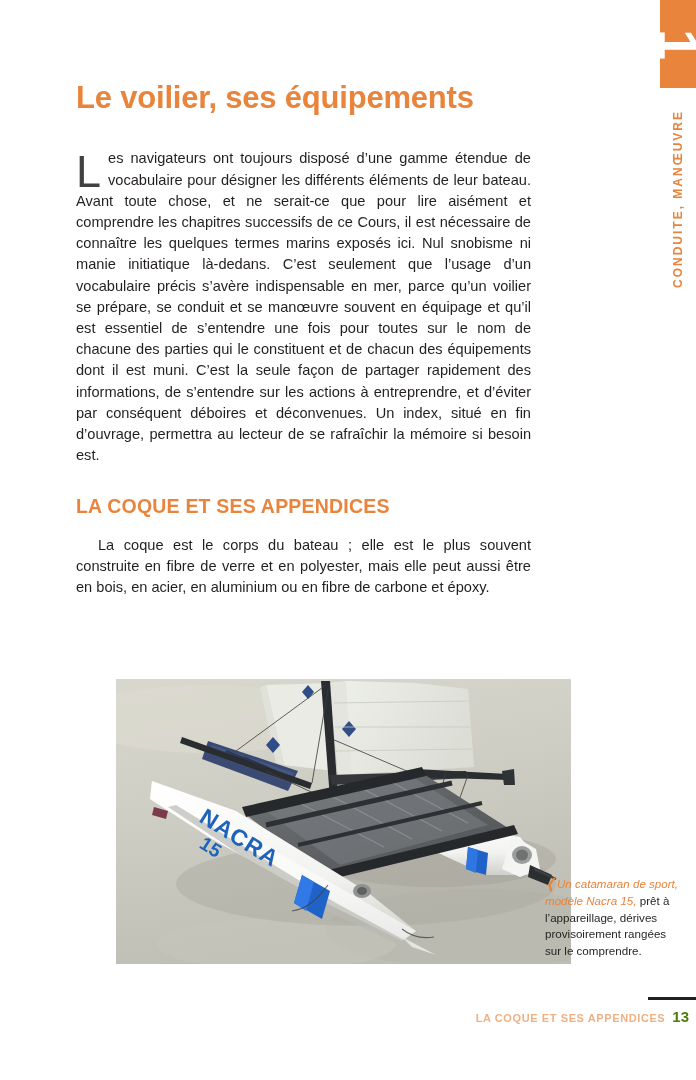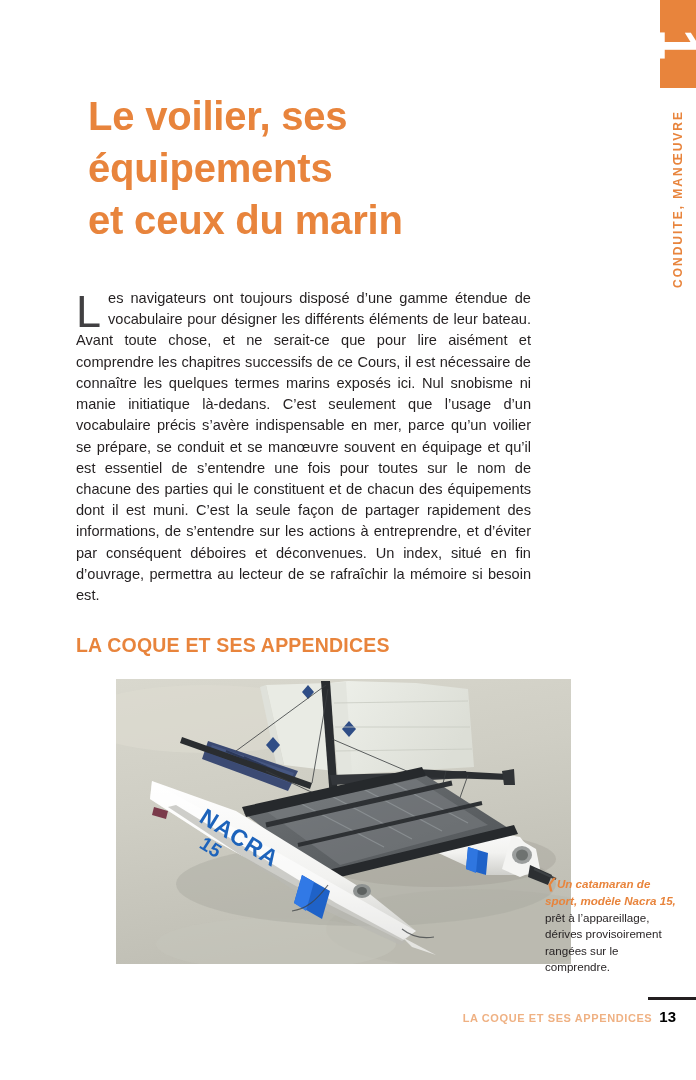--- a/index.html
+++ b/index.html
@@ -65,25 +65,25 @@
 
   
   #content {
     position: absolute;
     left: 76px;
     top: 0;
     width: 455px;
   }
 
   #page-title {
-    margin: 12px;
+    margin: 0;
     padding-top: 78px;
     font-family: "Liberation Sans Narrow", "Liberation Sans", sans-serif;
     font-weight: bold;
-    font-size: 40px;
+    font-size: 31px;
     line-height: 1.30;
     color: #e8843c;
     letter-spacing: -0.2px;
   }
   #page-title .line2 { display: block; }
 
   #intro {
     margin: 0;
     padding-top: 30px;
     font-size: 14.6px;
@@ -147,21 +147,21 @@
   }
   #photo-caption .chev {
     color: #e8843c;
     font-weight: bold;
     font-style: italic;
     font-size: 13px;
     margin-right: 1px;
   }
   #photo-caption .lead {
     color: #e8843c;
-    font-weight: bold;
+    font-weight: normal;
     font-style: italic;
     text-align: center;
   }
 
   
   #footer-rule {
     position: absolute;
     right: 0;
     top: 997px;
     width: 48px;
@@ -182,47 +182,47 @@
     font-weight: bold;
     font-size: 11px;
     letter-spacing: 0.6px;
     color: #efb183;
     text-transform: uppercase;
   }
   #footer .fpage {
     font-family: "Liberation Sans Narrow", "Liberation Sans", sans-serif;
     font-weight: bold;
     font-size: 15px;
-    color: #000000;
-    padding-right: 20px;
+    color: #4d7c0f;
+    padding-right: 7px;
   }
 </style>
 </head>
 <body>
 
 <div id="chapter-tab">
   <span class="num">1</span>
 </div>
 <div id="chapter-section-label">
   <span>CONDUITE, MANŒUVRE</span>
 </div>
 
 <div id="content">
 
   <h1 id="page-title">
     <span>Le voilier, ses équipements</span>
-    <span class="line2">et ceux du marin</span>
   </h1>
 
   <p id="intro">
     <span class="dropcap">L</span><span>es navigateurs ont toujours disposé d’une gamme étendue de vocabulaire pour désigner les différents éléments de leur bateau. Avant toute chose, et ne serait-ce que pour lire aisément et comprendre les chapitres successifs de ce </span><span class="ital">Cours</span><span>, il est nécessaire de connaître les quelques termes marins exposés ici. Nul snobisme ni manie initiatique là-dedans. C’est seulement que l’usage d’un vocabulaire précis s’avère indispensable en mer, parce qu’un voilier se prépare, se conduit et se manœuvre souvent en équipage et qu’il est essentiel de s’entendre une fois pour toutes sur le nom de chacune des parties qui le constituent et de chacun des équipements dont il est muni. C’est la seule façon de partager rapidement des informations, de s’entendre sur les actions à entreprendre, et d’éviter par conséquent déboires et déconvenues. Un index, situé en fin d’ouvrage, permettra au lecteur de se rafraîchir la mémoire si besoin est.</span>
   </p>
 
   <h2 id="section-heading">LA COQUE ET SES APPENDICES</h2>
 
+  <p id="hull-paragraph">La coque est le corps du bateau ; elle est le plus souvent construite en fibre de verre et en polyester, mais elle peut aussi être en bois, en acier, en aluminium ou en fibre de carbone et époxy.</p>
 
 </div>
 
 <figure id="photo-figure">
   <svg viewBox="0 0 455 285" preserveAspectRatio="none">
     <defs>
       <linearGradient id="sandGrad" x1="0" y1="0" x2="0.3" y2="1">
         <stop offset="0" stop-color="#d9d8ce"></stop>
         <stop offset="0.45" stop-color="#cfcec4"></stop>
         <stop offset="1" stop-color="#bfbeb4"></stop>

